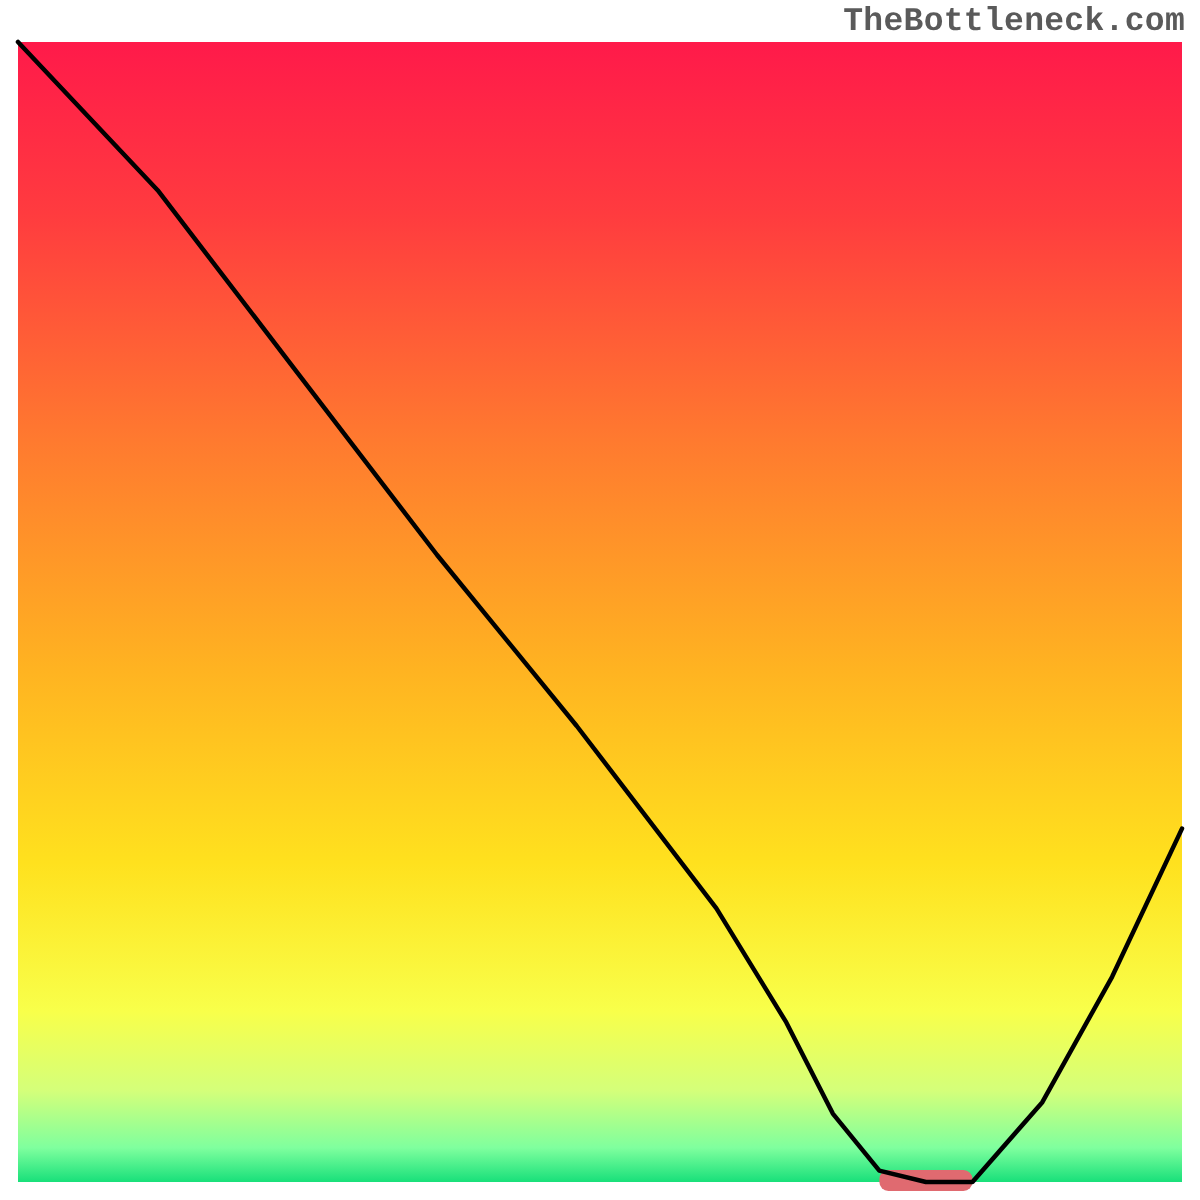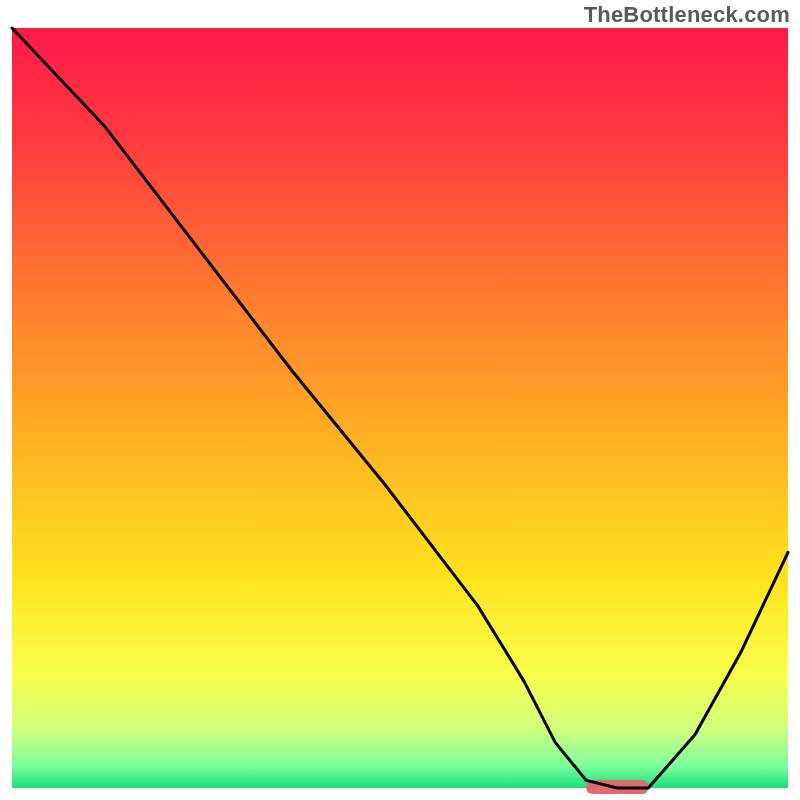--- a/index.html
+++ b/index.html
@@ -8,20 +8,21 @@
     width: 800px;
     height: 800px;
     background: #ffffff;
     font-family: Arial, Helvetica, sans-serif;
     overflow: hidden;
   }
   .stage {
     position: relative;
     width: 800px;
     height: 800px;
+    font-family: Liberation Mono, monospace;
   }
   .watermark {
     position: absolute;
     top: 2px;
     right: 10px;
     font-size: 22px;
     font-weight: 600;
     color: #5a5a5a;
     letter-spacing: 0.2px;
     user-select: none;

